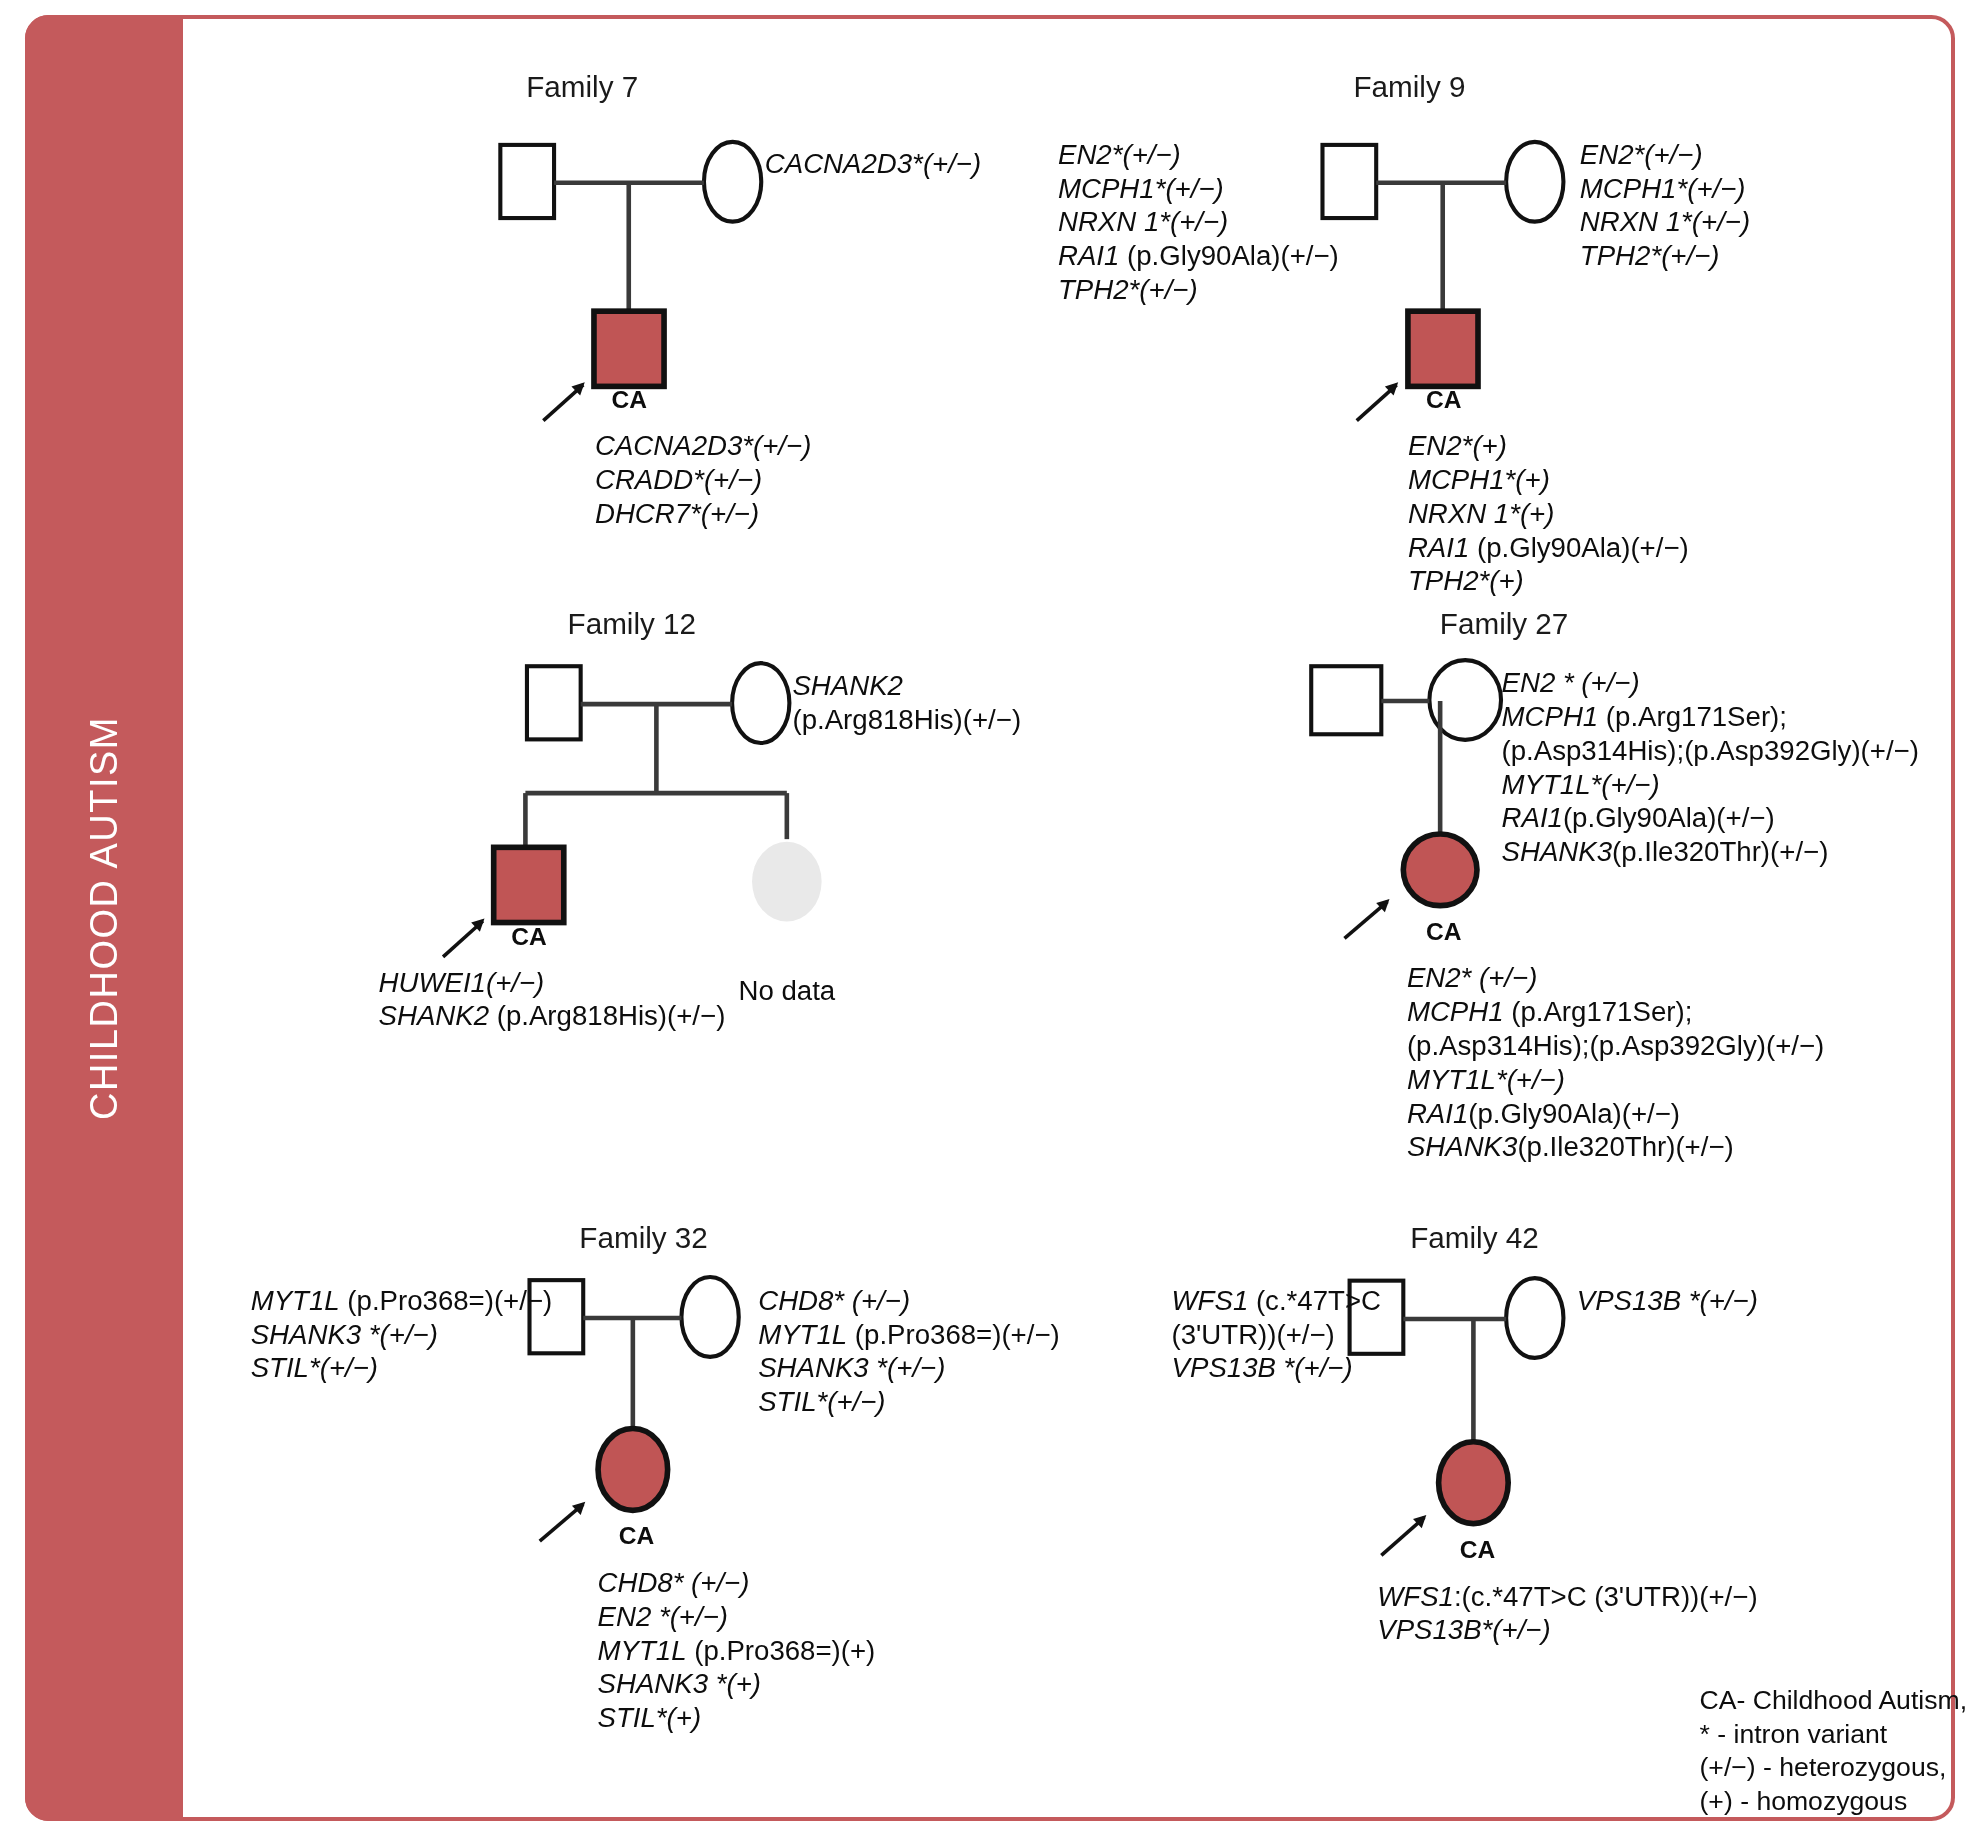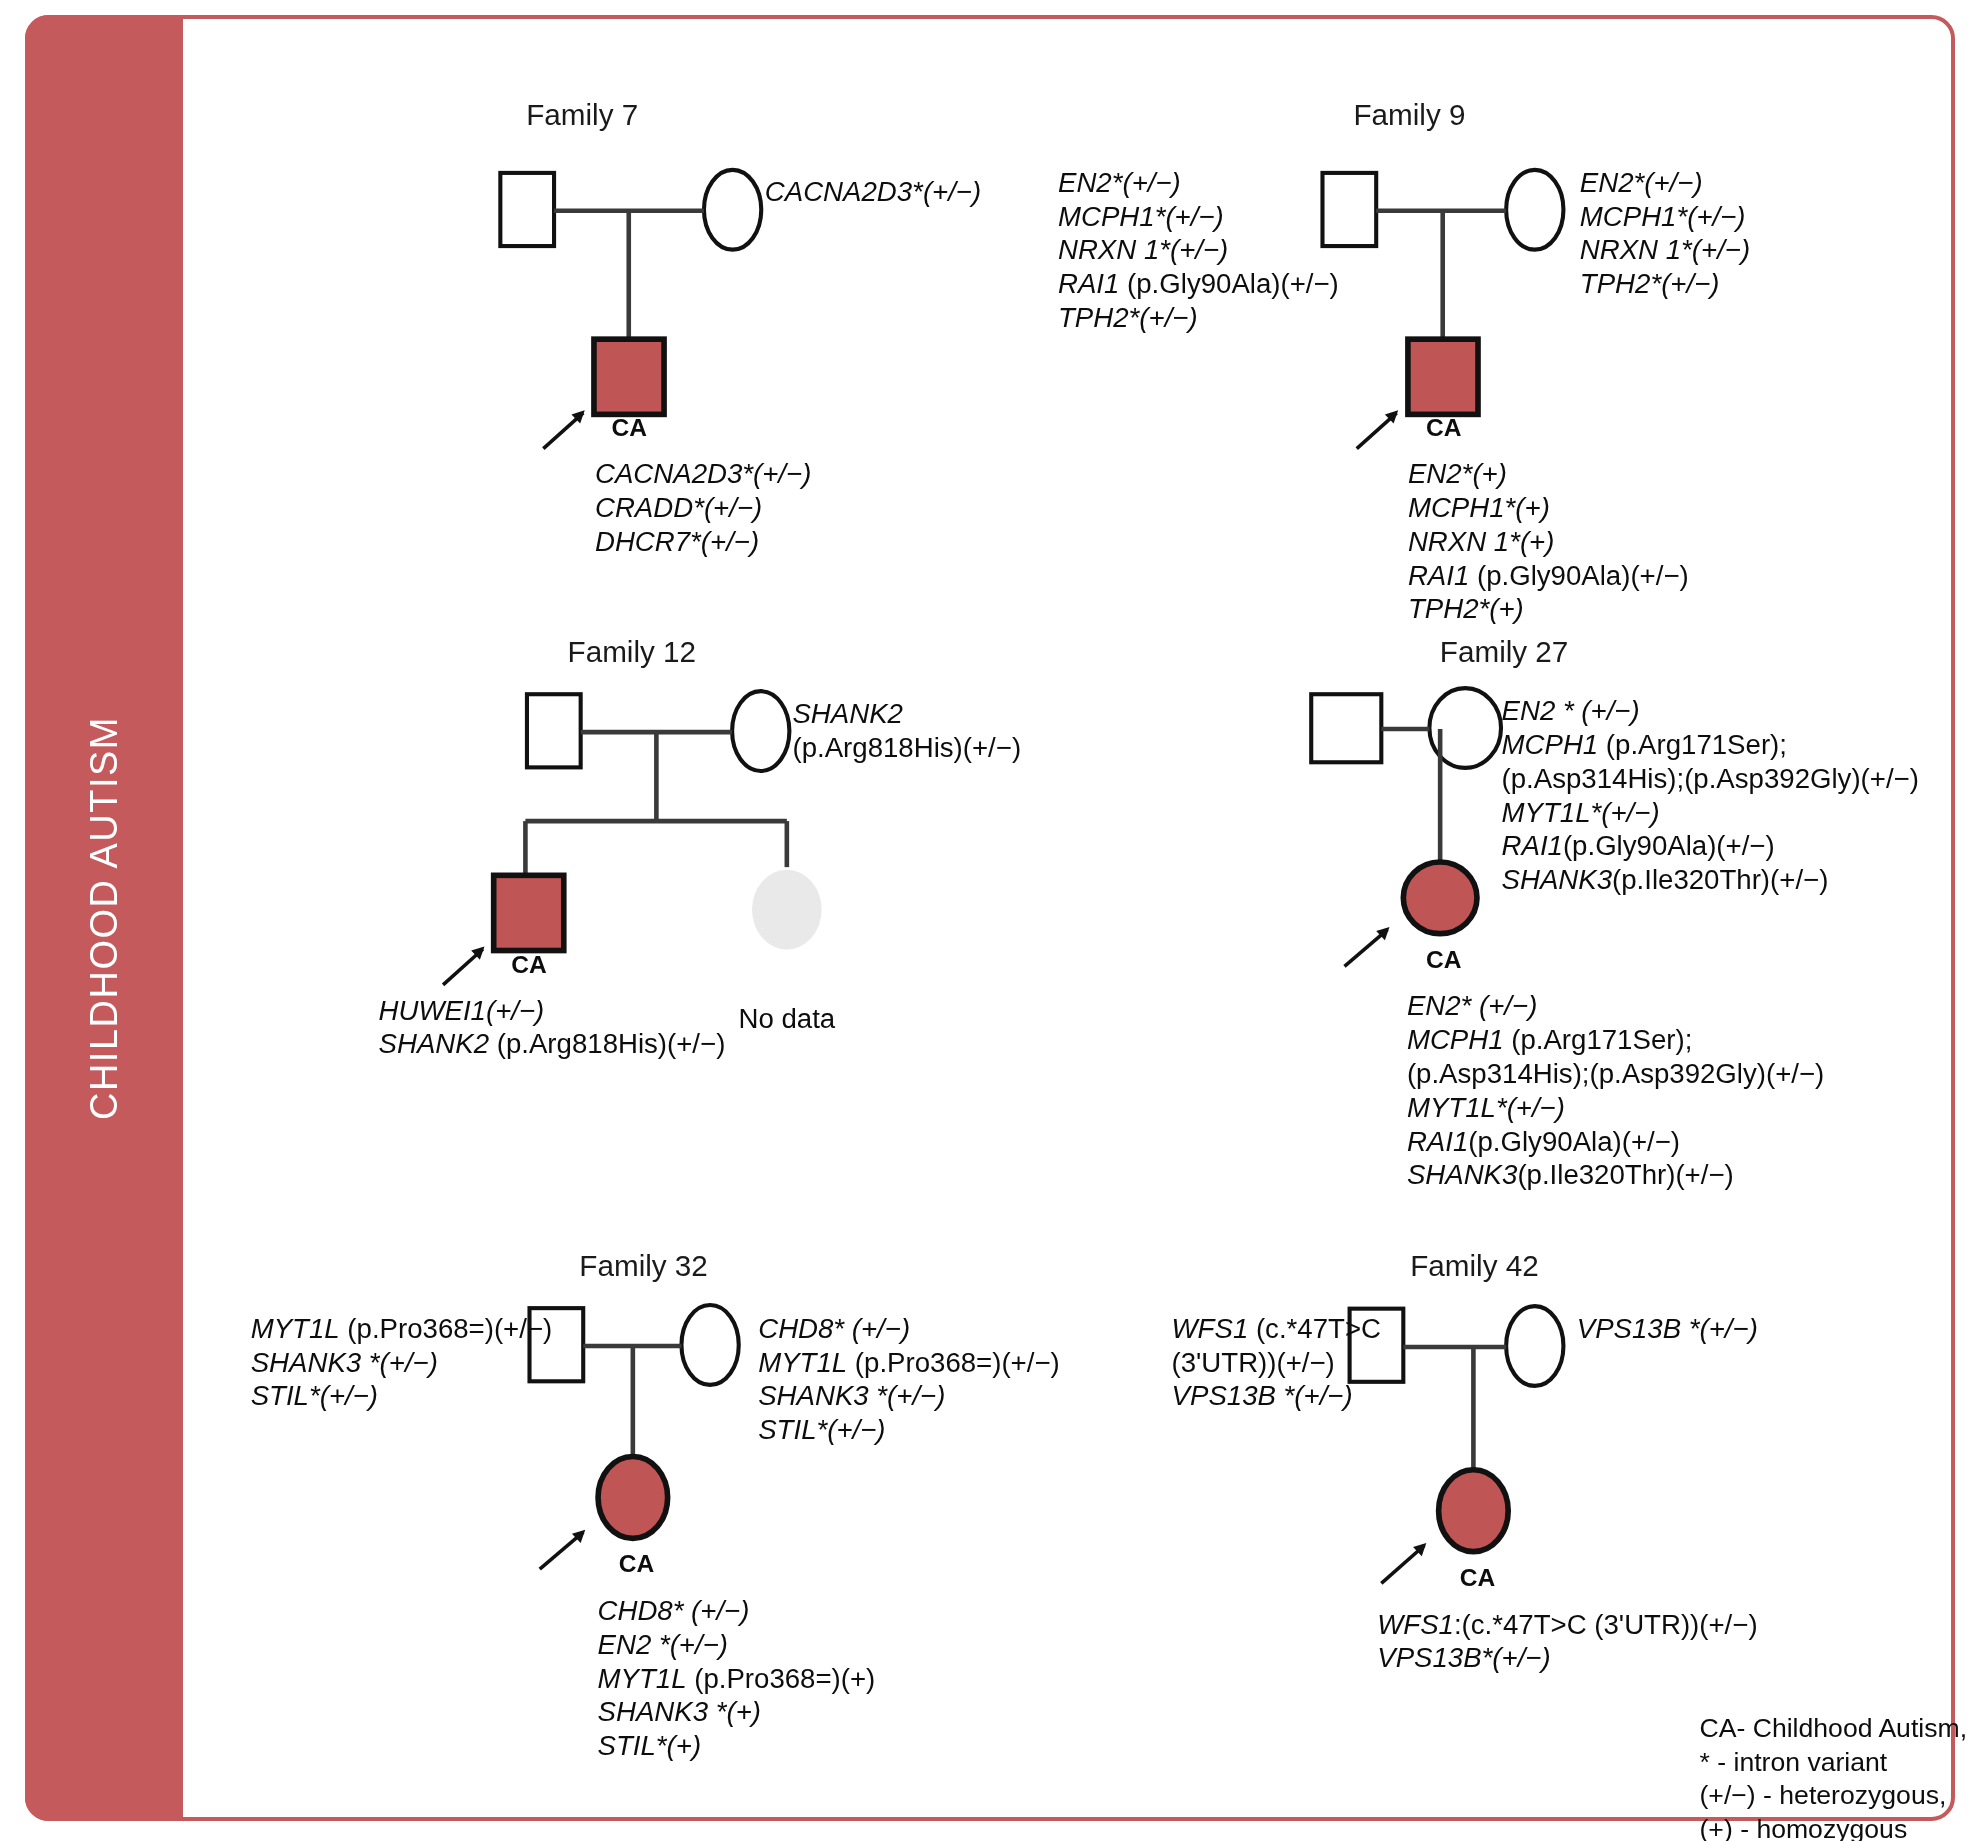--- a/index.html
+++ b/index.html
@@ -20,21 +20,21 @@
     background:#c45a5c;border-radius:23.5px 0 0 23.5px;
     overflow:hidden;
   }
   #side-tab-label{
     position:absolute;left:50%;top:50%;
     transform:translate(-50%,-50%) rotate(-90deg);
     white-space:nowrap;color:#ffffff;
     font-size:38px;letter-spacing:1.5px;font-weight:400;
     font-family:"Liberation Sans","DejaVu Sans",sans-serif;
   }
-  #canvas{position:absolute;left:0;top:0;width:1985px;height:1328px;margin-top:28px;}
+  #canvas{position:absolute;left:0;top:0;width:1985px;height:1328px;}
   svg{display:block;}
   .fam-title{font-size:58px;fill:#1a1a1a;font-family:"Liberation Sans",sans-serif;}
   .gene{font-size:54px;fill:#0d0d0d;font-family:"Liberation Sans",sans-serif;font-style:italic;}
   .plain{font-size:54px;fill:#0d0d0d;font-family:"Liberation Sans",sans-serif;font-style:normal;}
   .ca-lab{font-size:48px;fill:#0d0d0d;font-weight:bold;font-family:"Liberation Sans",sans-serif;}
   .nodata-lab{font-size:54px;fill:#0d0d0d;font-family:"Liberation Sans",sans-serif;}
   .legend-txt{font-size:52px;fill:#0d0d0d;font-family:"Liberation Sans",sans-serif;}
   .ln{stroke:#3a3a3a;stroke-width:9;fill:none;}
   .sym-open{fill:#ffffff;stroke:#111111;stroke-width:8;}
   .sym-fill{fill:#c05555;stroke:#111111;stroke-width:11;}

